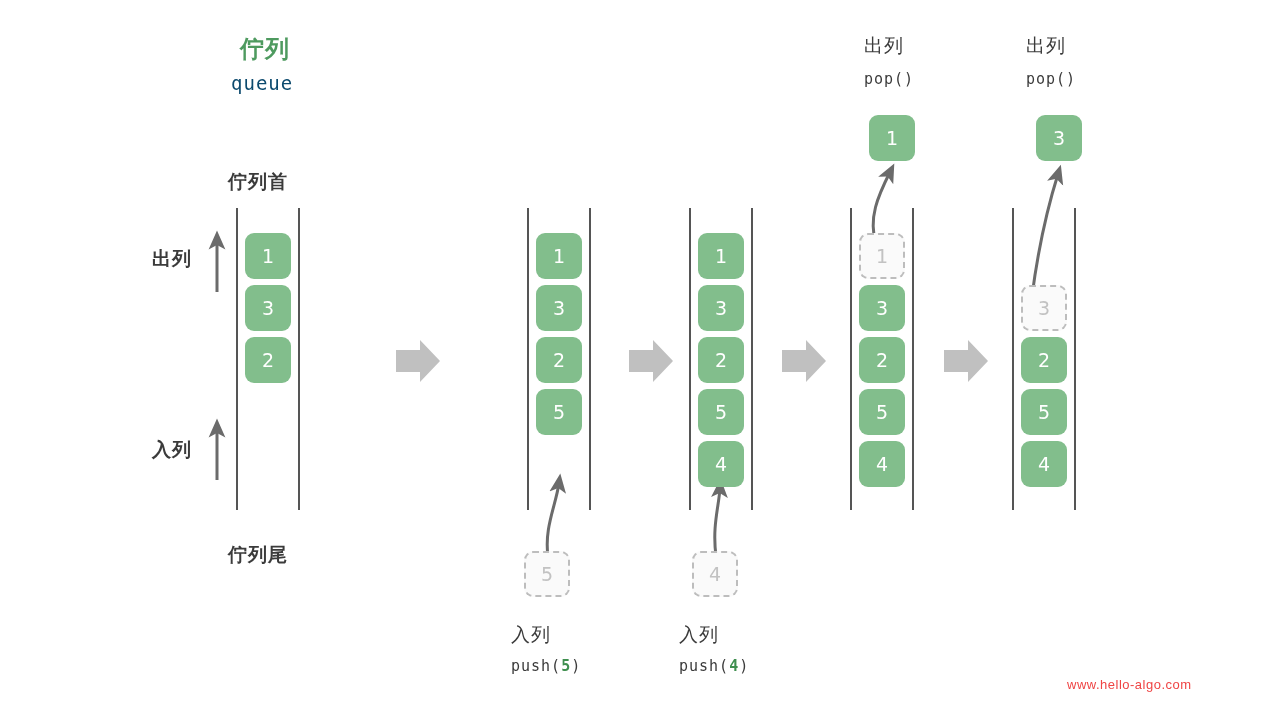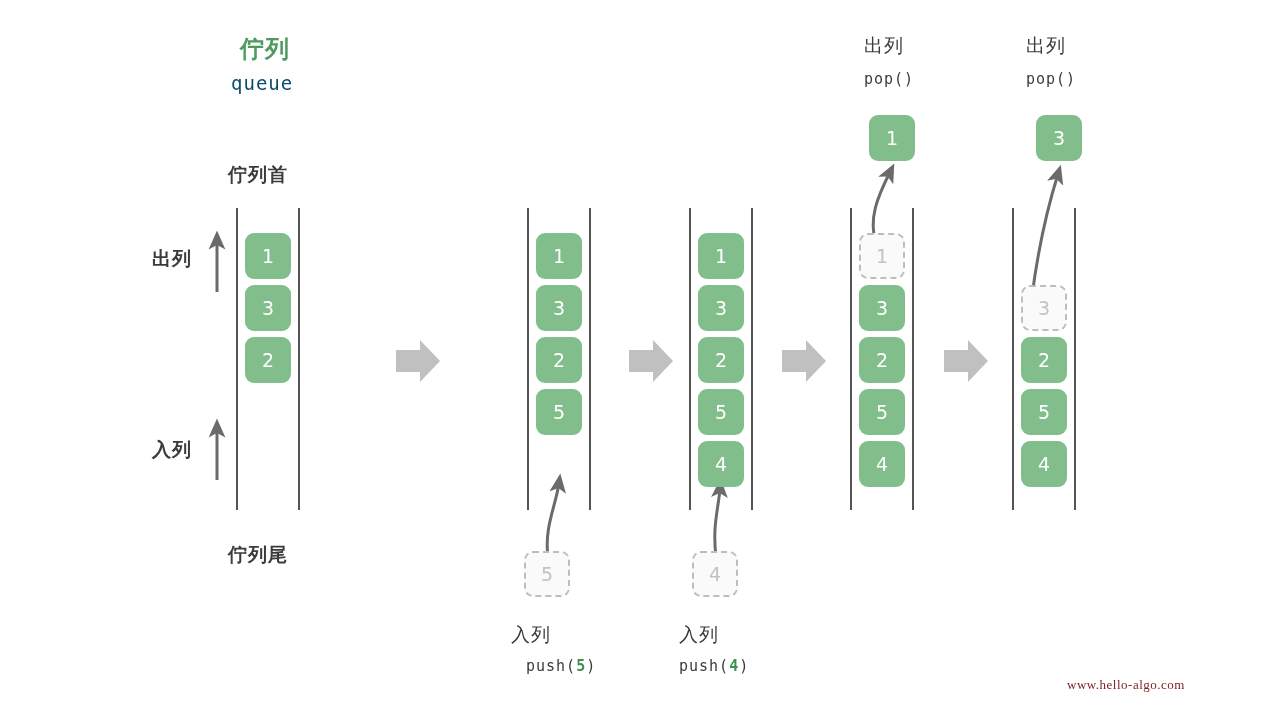--- a/index.html
+++ b/index.html
@@ -62,23 +62,23 @@
     font-size: 15px;
     color: #3b3b3b;
     white-space: nowrap;
     letter-spacing: 1px;
   }
   .op-code .arg {
     color: #3f8f4f;
     font-weight: bold;
   }
   .watermark {
-    font-family: Liberation Serif, serif;
+    font-family: Liberation Sans, sans-serif;
     font-size: 13px;
-    color: #7f1d1d;
+    color: #ef4444;
     letter-spacing: 0.5px;
     white-space: nowrap;
   }
 
   
   .node {
     position: absolute;
     width: 46px;
     height: 46px;
     border-radius: 9px;
@@ -140,21 +140,21 @@
 
     <g>
       <path d="M876,244 C868,218 878,196 890,172" stroke="#6b6b6b" stroke-width="3" fill="none" marker-end="url(#arrowheadDark)"></path>
       <path d="M1032,296 C1038,250 1048,206 1058,174" stroke="#6b6b6b" stroke-width="3" fill="none" marker-end="url(#arrowheadDark)"></path>
     </g>
   </svg>
 
   <div class="abs title-cn" style="left:240px; top:33px;">佇列</div>
   <div class="abs title-en" style="left:231px; top:72px;">queue</div>
 
-  <div class="abs label-bold" style="left:228px; top:162px;">佇列首</div>
+  <div class="abs label-bold" style="left:228px; top:169px;">佇列首</div>
   <div class="abs label-bold" style="left:228px; top:542px;">佇列尾</div>
   <div class="abs label-bold" style="left:152px; top:246px;">出列</div>
   <div class="abs label-bold" style="left:152px; top:437px;">入列</div>
 
   <div class="abs" style="left:236px; top:208px; width:64px; height:302px;">
     <div class="rail" style="left:0px; top:0px; height:302px;"></div>
     <div class="rail" style="left:62px; top:0px; height:302px;"></div>
     <div class="node" style="left:9px; top:25px;">1</div>
     <div class="node" style="left:9px; top:77px;">3</div>
     <div class="node" style="left:9px; top:129px;">2</div>
@@ -164,21 +164,21 @@
     <div class="rail" style="left:0px; top:0px; height:302px;"></div>
     <div class="rail" style="left:62px; top:0px; height:302px;"></div>
     <div class="node" style="left:9px; top:25px;">1</div>
     <div class="node" style="left:9px; top:77px;">3</div>
     <div class="node" style="left:9px; top:129px;">2</div>
     <div class="node" style="left:9px; top:181px;">5</div>
   </div>
 
   <div class="node ghost abs" style="left:524px; top:551px;">5</div>
   <div class="abs op-cn" style="left:511px; top:622px;">入列</div>
-  <div class="abs op-code" style="left:526px; top:657px;">
+  <div class="abs op-code" style="left:511px; top:657px;">
     <span>push(</span><span class="arg">5</span><span>)</span>
   </div>
 
   <div class="abs" style="left:689px; top:208px; width:64px; height:302px;">
     <div class="rail" style="left:0px; top:0px; height:302px;"></div>
     <div class="rail" style="left:62px; top:0px; height:302px;"></div>
     <div class="node" style="left:9px; top:25px;">1</div>
     <div class="node" style="left:9px; top:77px;">3</div>
     <div class="node" style="left:9px; top:129px;">2</div>
     <div class="node" style="left:9px; top:181px;">5</div>

